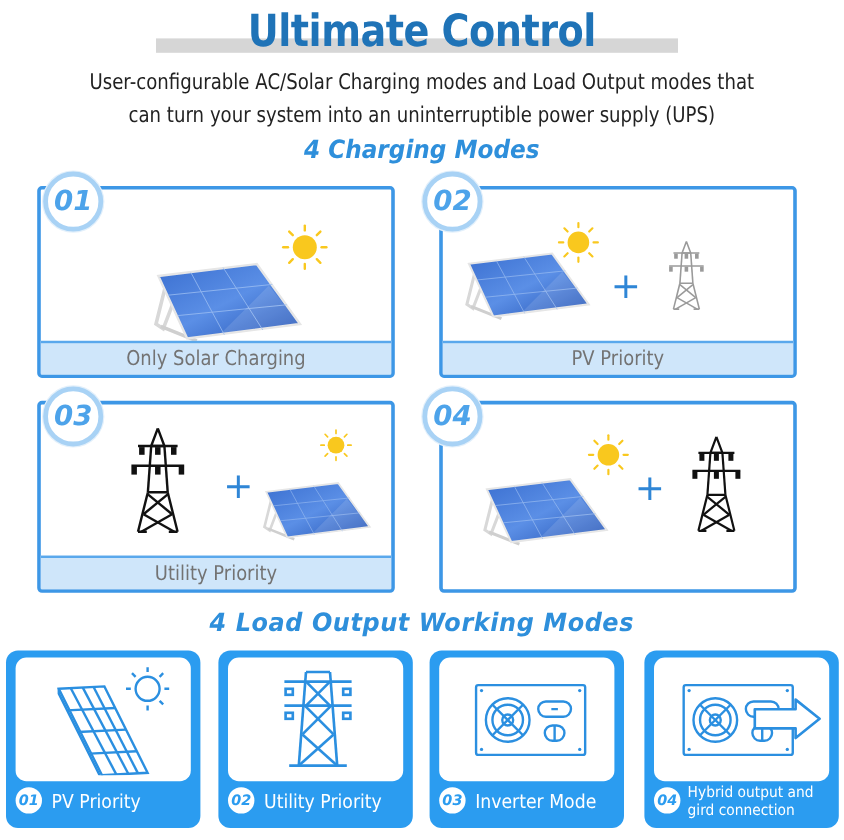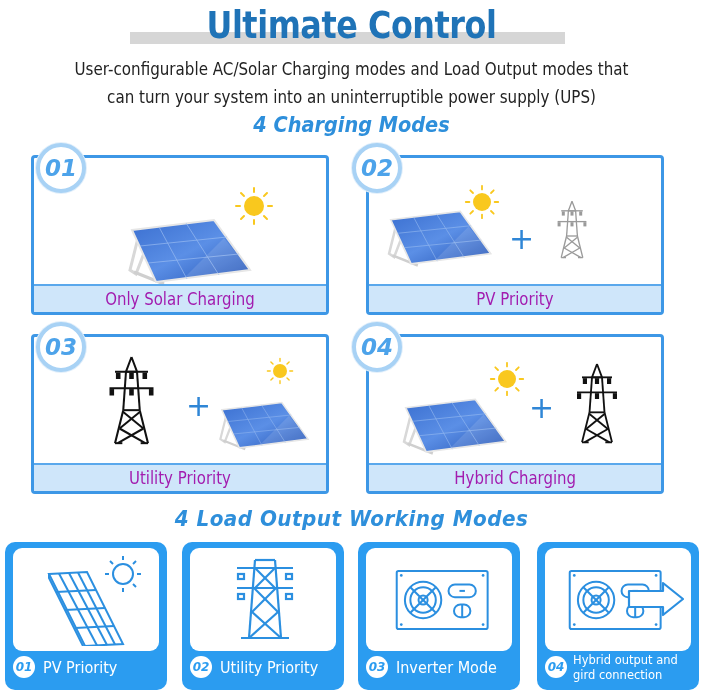--- a/index.html
+++ b/index.html
@@ -10,21 +10,21 @@
   .title { position: absolute; left: 0; top: 4px; width: 703px; text-align: center; font-size: 37px; font-weight: bold; color: #1f73b7; letter-spacing: -0.5px; font-family: "DejaVu Sans", sans-serif; transform: scaleX(0.86); }
   .subtitle { position: absolute; left: 0; width: 703px; text-align: center; font-size: 18px; color: #222; font-family: "DejaVu Sans", sans-serif; transform: scaleX(0.84); }
   .sub1 { top: 58px; }
   .sub2 { top: 86px; }
   .section-h { position: absolute; left: 0; width: 703px; text-align: center; font-size: 21px; font-weight: bold; font-style: italic; color: #2e8fdb; font-family: "DejaVu Sans", sans-serif; }
   .sec1 { top: 113px; transform: scaleX(0.92); }
   .sec2 { top: 507px; letter-spacing: 0.5px; transform: scaleX(0.95); }
 
   
   .cbox { position: absolute; width: 298px; height: 160px; border: 3px solid #3d97e6; border-radius: 4px; background: #fff; }
-  .cbox .cap { position: absolute; left: 0; right: 0; bottom: 0; height: 28px; background: #cfe6fa; border-top: 2px solid #5aa8ec; text-align: center; font-size: 17px; line-height: 26px; color: #a21caf; font-family: "DejaVu Sans", sans-serif; }
+  .cbox .cap { position: absolute; left: 0; right: 0; bottom: 0; height: 28px; background: #cfe6fa; border-top: 2px solid #5aa8ec; text-align: center; font-size: 17px; line-height: 26px; color: #737373; font-family: "DejaVu Sans", sans-serif; }
   .cap span { display: inline-block; transform: scaleX(0.88); }
   .badge { position: absolute; width: 50px; height: 50px; border-radius: 50%; background: #fff; border: 4px solid #a8d2f5; box-shadow: 0 0 0 1px #e3f0fb; text-align: center; line-height: 42px; font-size: 23px; font-weight: bold; font-style: italic; color: #4da3ea; font-family: "DejaVu Sans", sans-serif; }
   .icons { position: absolute; left: 0; right: 0; top: 0; bottom: 28px; }
   .abs { position: absolute; }
   .plus { position: absolute; font-size: 30px; color: #2f86d6; line-height: 30px; font-family: "DejaVu Sans", sans-serif; }
 
   
   .obox { position: absolute; top: 542px; width: 162px; height: 148px; background: #2b9cf0; border-radius: 10px; }
   .obox .inner { position: absolute; left: 8px; top: 6px; right: 8px; height: 103px; background: #fff; border-radius: 9px; }
   .obox .olabel { position: absolute; left: 8px; right: 4px; bottom: 8px; height: 30px; display: flex; align-items: center; color: #fff; font-family: "DejaVu Sans", sans-serif; }
@@ -175,21 +175,20 @@
         <use href="#panel"></use>
       </svg>
     <svg class="abs" style="left:120px; top:24px;" width="36" height="36">
         <use href="#sun"></use>
       </svg>
     <div class="plus" style="left:160px; top:56px;">+</div>
     <svg class="abs" style="left:203px; top:22px; color:#111;" width="50" height="90">
         <use href="#tower"></use>
       </svg>
   </div>
-  <div class="cap"><span>Hybrid Charging</span></div>
 </div>
 <div class="badge" style="left:352px; top:322px;">04</div>
 
 <div class="section-h sec2">4 Load Output Working Modes</div>
 
 <div class="obox" style="left:5px;">
   <div class="inner">
     <svg class="abs" style="left:30px; top:6px;" width="110" height="92" viewBox="0 0 110 92">
       <g fill="none" stroke="#2b8fe0" stroke-width="2">
         <polygon points="6,20 44,18 80,90 42,92"></polygon>

